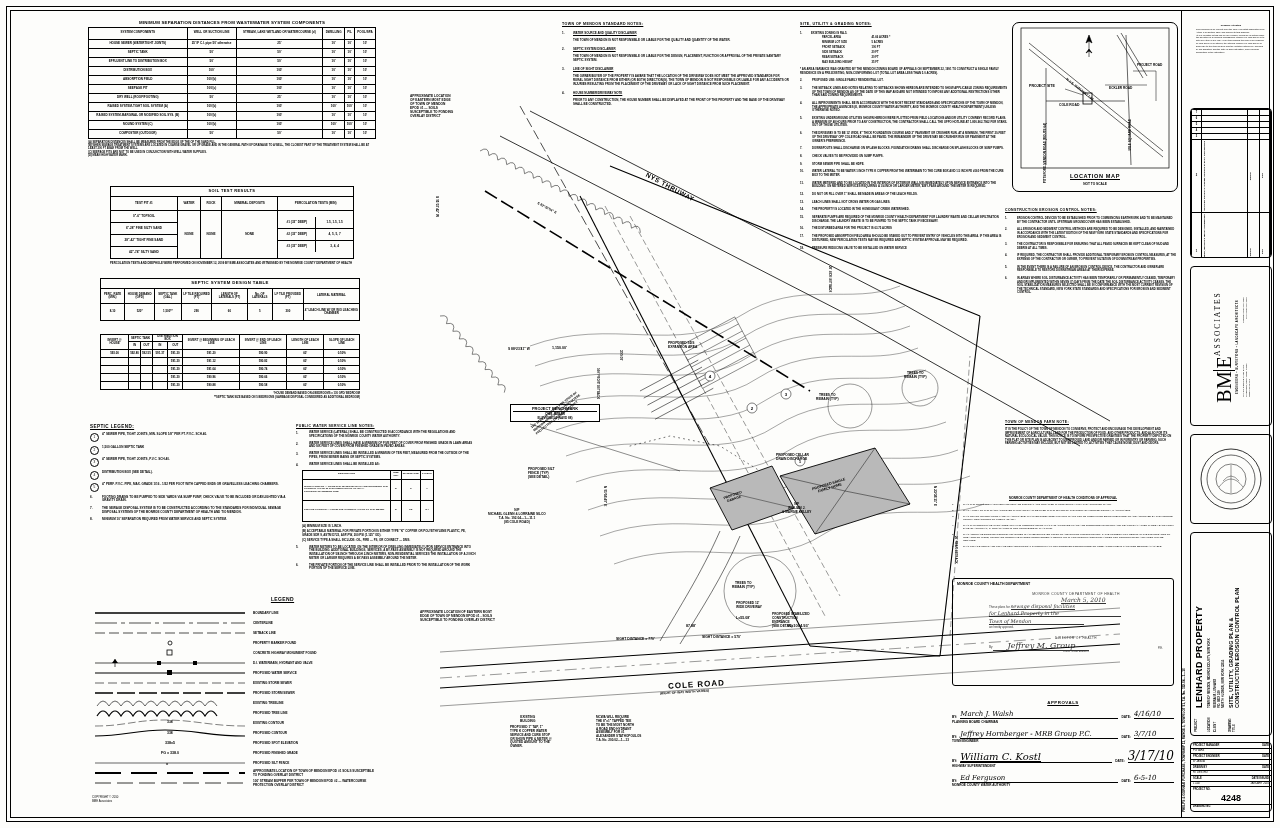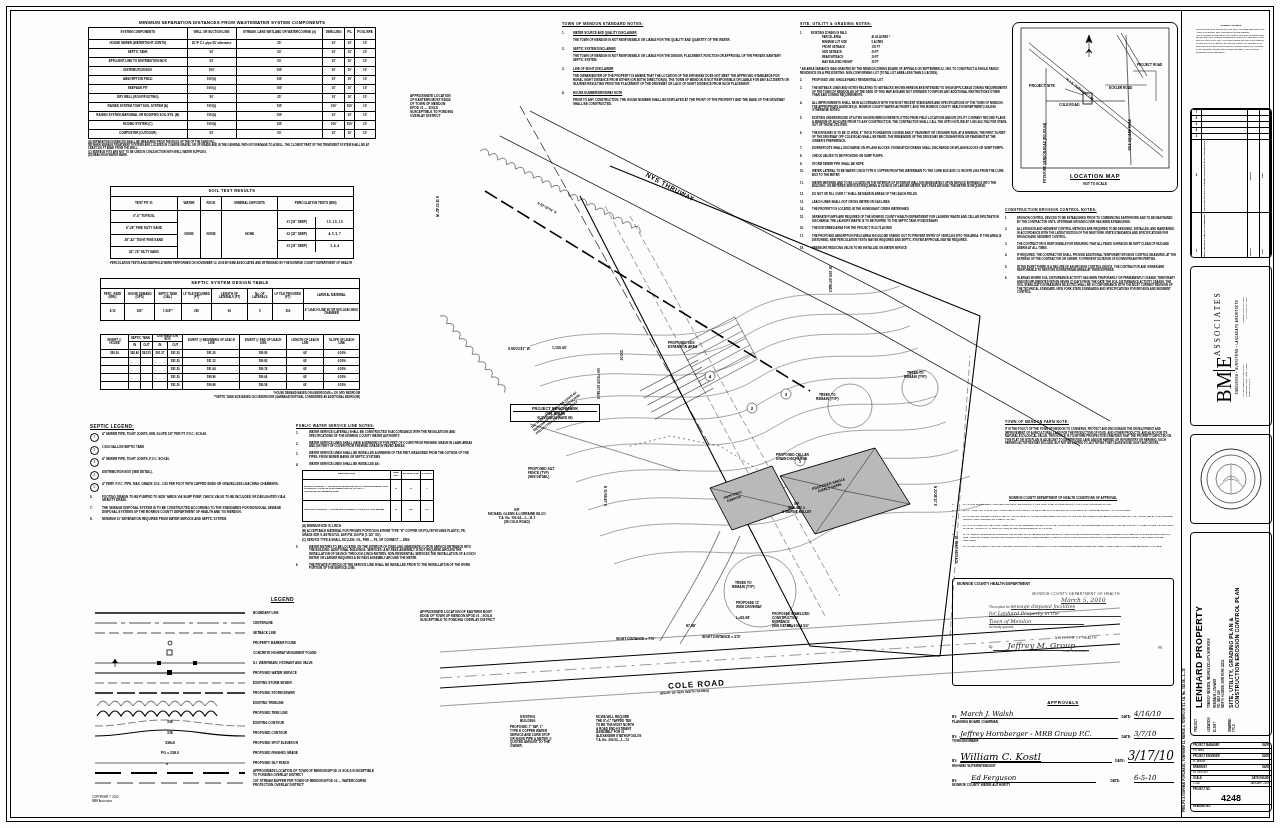--- a/index.html
+++ b/index.html
@@ -817,21 +817,21 @@
         <div style="margin-bottom:7px;">
       <div style="display:flex;align-items:flex-end;gap:3px;">
         <span style="font-size:3.2px;font-weight:bold;">BY:</span>
         <span class="hand" style="flex:1;font-size:10px;border-bottom:.7px solid #000;line-height:1;text-decoration:underline;">William C. Kostl</span>
         <span style="font-size:3.2px;font-weight:bold;">DATE:</span>
         <span class="hand" style="flex:0 0 40px;font-size:12px;border-bottom:.7px solid #000;line-height:1;text-align:center;">3/17/10</span>
       </div>
       <div style="font-size:3.1px;font-weight:bold;margin-top:.5px;">HIGHWAY SUPERINTENDENT</div>
     </div>
         <div style="margin-bottom:7px;">
-      <div style="display:flex;align-items:flex-end;gap:14px;">
+      <div style="display:flex;align-items:flex-end;gap:3px;">
         <span style="font-size:3.2px;font-weight:bold;">BY:</span>
         <span class="hand" style="flex:1;font-size:7px;border-bottom:.7px solid #000;line-height:1;">Ed Ferguson</span>
         <span style="font-size:3.2px;font-weight:bold;">DATE:</span>
         <span class="hand" style="flex:0 0 40px;font-size:7px;border-bottom:.7px solid #000;line-height:1;">6-5-10</span>
       </div>
       <div style="font-size:3.1px;font-weight:bold;margin-top:.5px;">MONROE COUNTY WATER AUTHORITY</div>
     </div>
       </div>
   </div>
 

